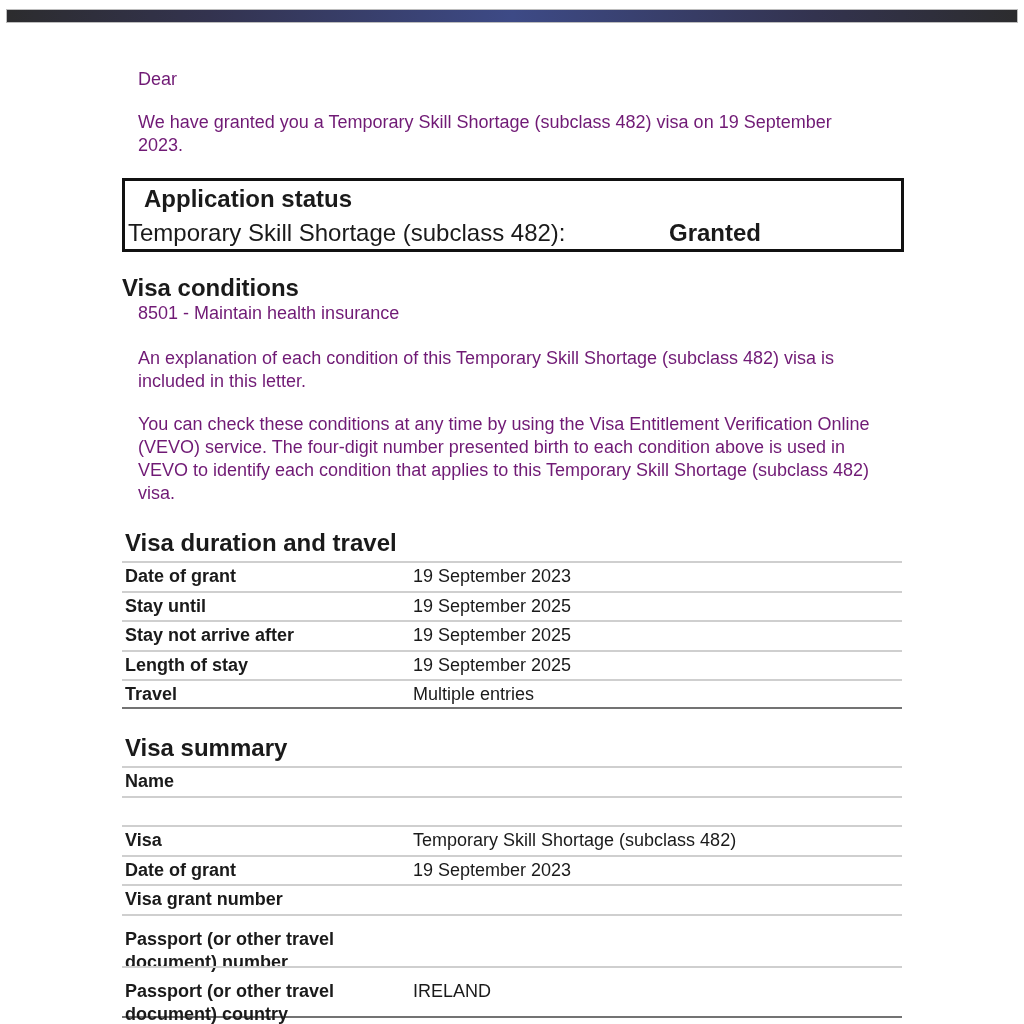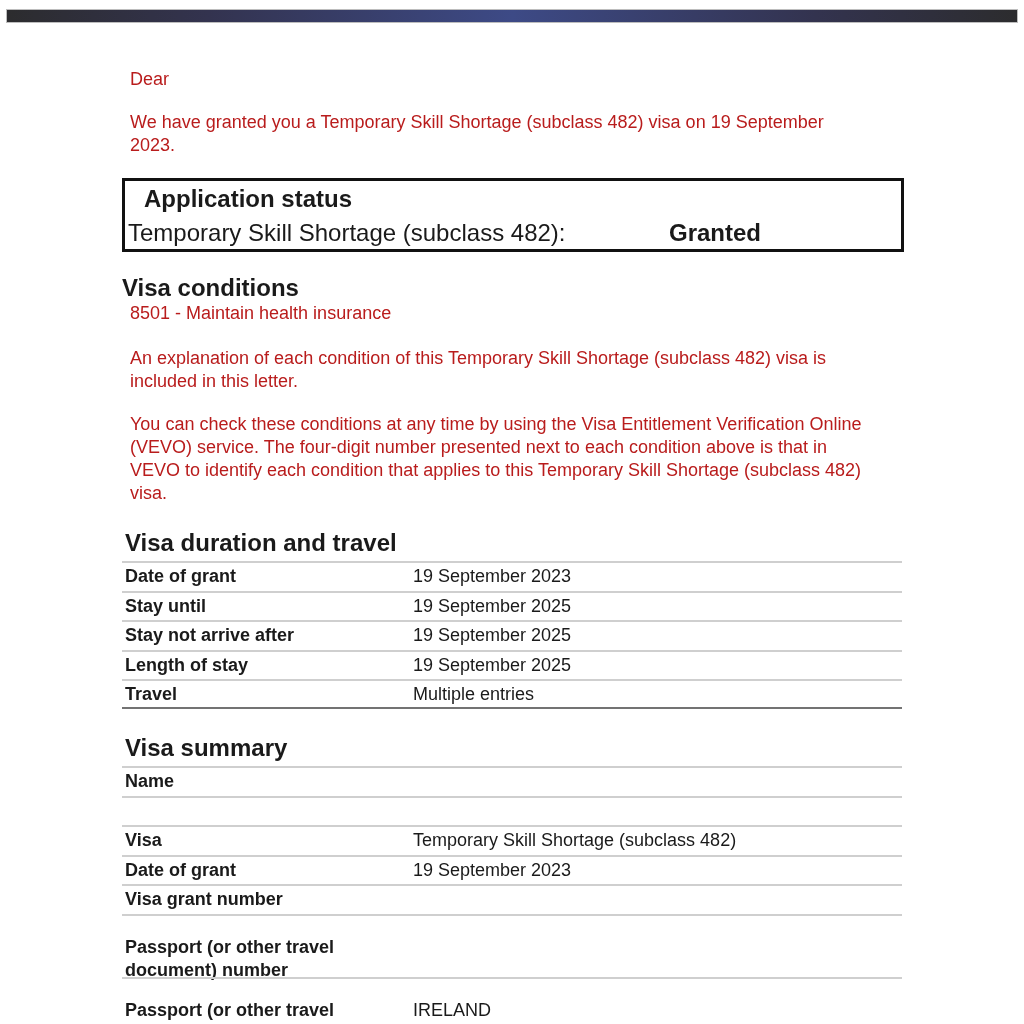--- a/index.html
+++ b/index.html
@@ -2,21 +2,21 @@
 <html><head>
 <meta charset="utf-8">
 <style>
   html, body { margin: 0; padding: 0; background: #ffffff; }
   body { width: 1024px; height: 1024px; overflow: hidden; position: relative;
          font-family: "Liberation Sans", sans-serif; color: #1a1a1a; }
   .top-bar { position: absolute; left: 6px; top: 9px; width: 1012px; height: 14px;
              background: linear-gradient(90deg, #2c2c2e 0%, #33334f 20%, #3d4a86 50%, #33334f 80%, #2c2c2e 100%);
              border: 1px solid #bdbdbd; box-sizing: border-box; }
   .content { position: absolute; left: 122px; top: 0; width: 782px; }
-  .p { position: absolute; left: 8px; font-size: 18px; line-height: 23px; color: #b91c1c; white-space: nowrap; }
+  .p { position: absolute; left: 16px; font-size: 18px; line-height: 23px; color: #701a75; white-space: nowrap; }
   .greeting { top: 68px; }
   .redact { display: inline-block; width: 200px; height: 12px; }
   .intro { top: 111px; }
   .status-box { position: absolute; left: 0; top: 178px; width: 782px; height: 74px;
                 border: 3px solid #111; box-sizing: border-box; }
   .status-title { position: absolute; left: 19px; top: 4px; font-size: 24px; font-weight: bold; }
   .status-visa { position: absolute; left: 3px; top: 38px; font-size: 24px; }
   .status-value { position: absolute; left: 544px; top: 38px; font-size: 24px; font-weight: bold; }
   .h2 { position: absolute; left: 0; font-size: 24px; font-weight: bold; white-space: nowrap; }
   .cond-title { top: 274px; }
@@ -27,21 +27,21 @@
   .dur-title { top: 529px; }
   .sum-title { top: 734px; }
   .tbl { position: absolute; left: 0; width: 780px; }
   .row { position: relative; border-top: 2px solid #cfcfcf; box-sizing: border-box; display: flex; }
   .row.last { border-bottom: 2px solid #737373; }
   .cell-k { width: 288px; padding-left: 3px; font-size: 18px; font-weight: bold; line-height: 23px; }
   .cell-v { flex: 1; font-size: 18px; line-height: 23px; }
   .dur-tbl { top: 561px; }
   .sum-tbl { top: 766px; }
   .r1 { height: 29.5px; padding-top: 2px; }
-  .r2 { height: 63px; padding-top: 20px; }
+  .r2 { height: 52px; padding-top: 12px; }
 </style>
 </head>
 <body>
 
 <div class="top-bar"></div>
 
 <div class="content">
   <div class="p greeting">
     <span>Dear</span>
     <span class="redact"></span>
@@ -61,21 +61,21 @@
   <div class="h2 cond-title">Visa conditions</div>
   <div class="p cond-item">8501 - Maintain health insurance</div>
 
   <div class="p explain">
     <div>An explanation of each condition of this Temporary Skill Shortage (subclass 482) visa is</div>
     <div>included in this letter.</div>
   </div>
 
   <div class="p vevo">
     <div>You can check these conditions at any time by using the Visa Entitlement Verification Online</div>
-    <div>(VEVO) service. The four-digit number presented next to each condition above is that in</div>
+    <div>(VEVO) service. The four-digit number presented birth to each condition above is used in</div>
     <div>VEVO to identify each condition that applies to this Temporary Skill Shortage (subclass 482)</div>
     <div>visa.</div>
   </div>
 
   <div class="h2 table-title dur-title">Visa duration and travel</div>
   <div class="tbl dur-tbl">
     <div class="row r1">
       <div class="cell-k">Date of grant</div>
       <div class="cell-v">19 September 2023</div>
     </div>

